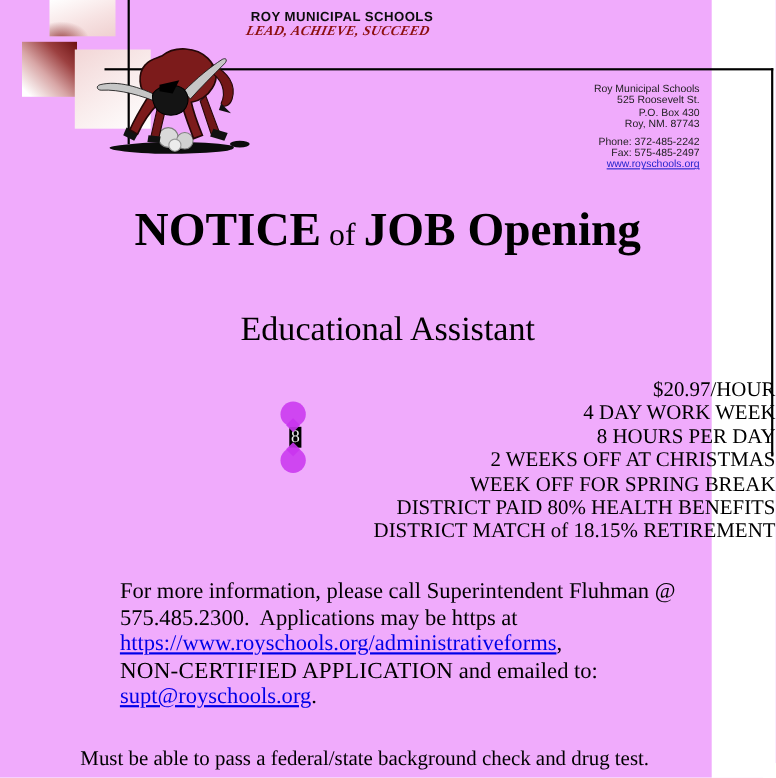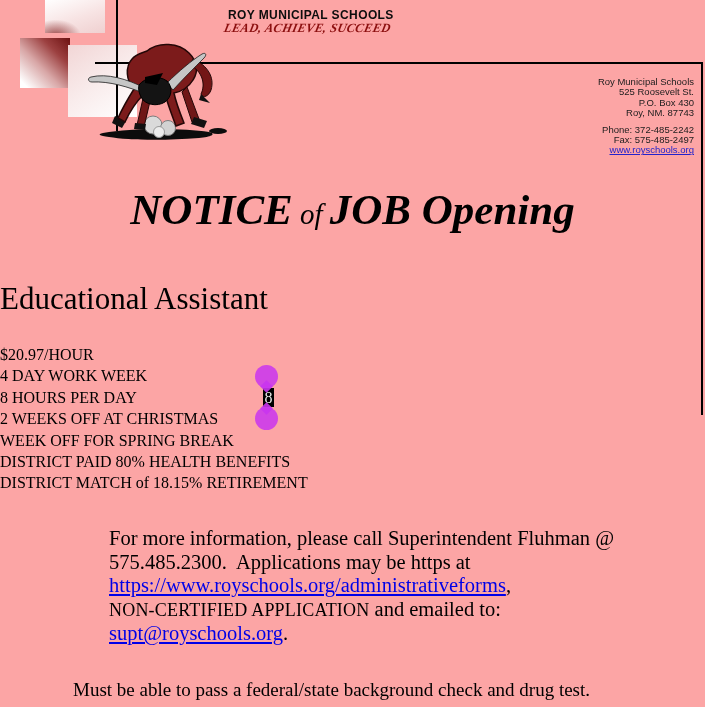--- a/index.html
+++ b/index.html
@@ -1,17 +1,17 @@
 <!DOCTYPE html>
 <html><head>
 <meta charset="utf-8">
 <style>
   * { margin:0; padding:0; box-sizing:border-box; }
   html,body { width:705px; height:707px; background:#ffffff; overflow:hidden; }
-  .page { position:relative; width:705px; height:707px; background:#fca5a5; font-family:"Liberation Serif", serif; color:#000; }
+  .page { position:relative; width:647px; height:707px; background:#f0abfc; font-family:"Liberation Serif", serif; color:#000; }
 
   
   .sq { position:absolute; z-index:0; }
   .sq-a { left:45px; top:0; width:60px; height:33px;
           background:
             radial-gradient(ellipse 60% 70% at 18% 108%, rgba(122,16,16,.7), rgba(122,16,16,0) 70%),
             linear-gradient(160deg, #ffffff 0%, #f7e3e3 55%, #efd0d0 100%); }
   .sq-b { left:20px; top:38px; width:50px; height:50px;
           background: linear-gradient(to bottom left, #6d1111 0%, #9c4040 28%, #d8a6a6 58%, #ffffff 92%); }
   .sq-c { left:68px; top:45px; width:69px; height:72px;
@@ -31,48 +31,48 @@
   .bull { position:absolute; left:87px; top:37px; width:145px; height:105px; z-index:2; }
 
   .address { position:absolute; right:11px; top:77px; text-align:right;
              font-family:"Liberation Sans", sans-serif; font-size:9.5px; line-height:10.4px;
              color:#1c1c1c; z-index:3; }
   .address .gap { height:6px; }
   .weblink { color:#2323cc; text-decoration:underline; cursor:pointer; }
 
   
   .title { position:absolute; left:0; top:186px; width:705px; text-align:center; z-index:3;
-           font-weight:bold; font-size:43px; line-height:48px;font-style:italic; }
+           font-weight:bold; font-size:43px; line-height:48px; }
   .title .tof { font-weight:normal; font-size:29px; }
-  .position { position:absolute; left:0; top:281px; width:705px; 
+  .position { position:absolute; left:0; top:281px; width:705px; text-align:center;
               font-size:31px; z-index:3; }
 
   
-  .benefits { position:absolute; left:0; top:344px; width:705px; text-align:left;
-              font-size:16px; line-height:21.4px; z-index:3; }
+  .benefits { position:absolute; left:0; top:344px; width:705px; text-align:right;
+              font-size:19px; line-height:21.4px; z-index:3; }
 
   
   .sel-handle { position:absolute; width:23px; height:23px; border-radius:50%;
                 background:rgba(201,52,238,0.85); z-index:5; }
   .sel-handle::after { content:""; position:absolute; left:7px; width:9px; height:9px;
                        background:rgba(201,52,238,0.9); transform:rotate(45deg); }
   .sel-top { left:255px; top:365px; }
   .sel-top::after { bottom:-3px; }
   .sel-bottom { left:255px; top:407px; }
   .sel-bottom::after { top:-3px; }
   .sel-box { position:absolute; left:263px; top:388px; width:11px; height:19px; background:#000;
              color:#e8e8e8; font-size:16px; font-family:"Liberation Serif", serif;
              display:flex; align-items:center; justify-content:center; z-index:4; }
 
   
   .bodytext { position:absolute; left:73px; top:527px; width:600px; font-size:20.5px;
               line-height:23.5px; z-index:3;margin-left:36px; }
   .bodytext .pre { white-space:pre-wrap; }
   .doclink { color:#0000e8; text-decoration:underline; cursor:pointer; }
-  .caps { font-size:18px; letter-spacing:.2px; }
+  .caps { font-size:21px; letter-spacing:.2px; }
   .must { position:absolute; left:73px; top:679px; width:620px; font-size:19px; z-index:3; }
 </style>
 </head>
 <body>
 
 <div class="page">
 
   <div class="sq sq-a"></div>
   <div class="sq sq-b"></div>
   <div class="sq sq-c"></div>

